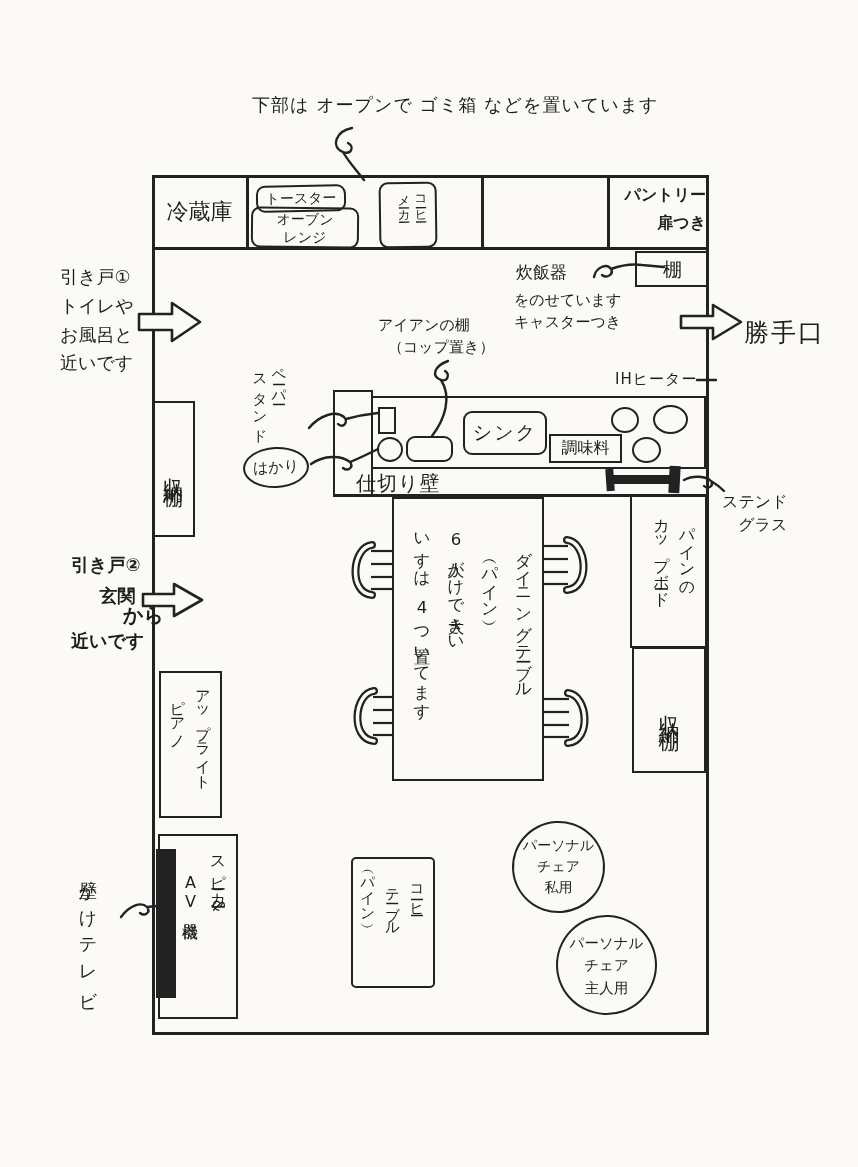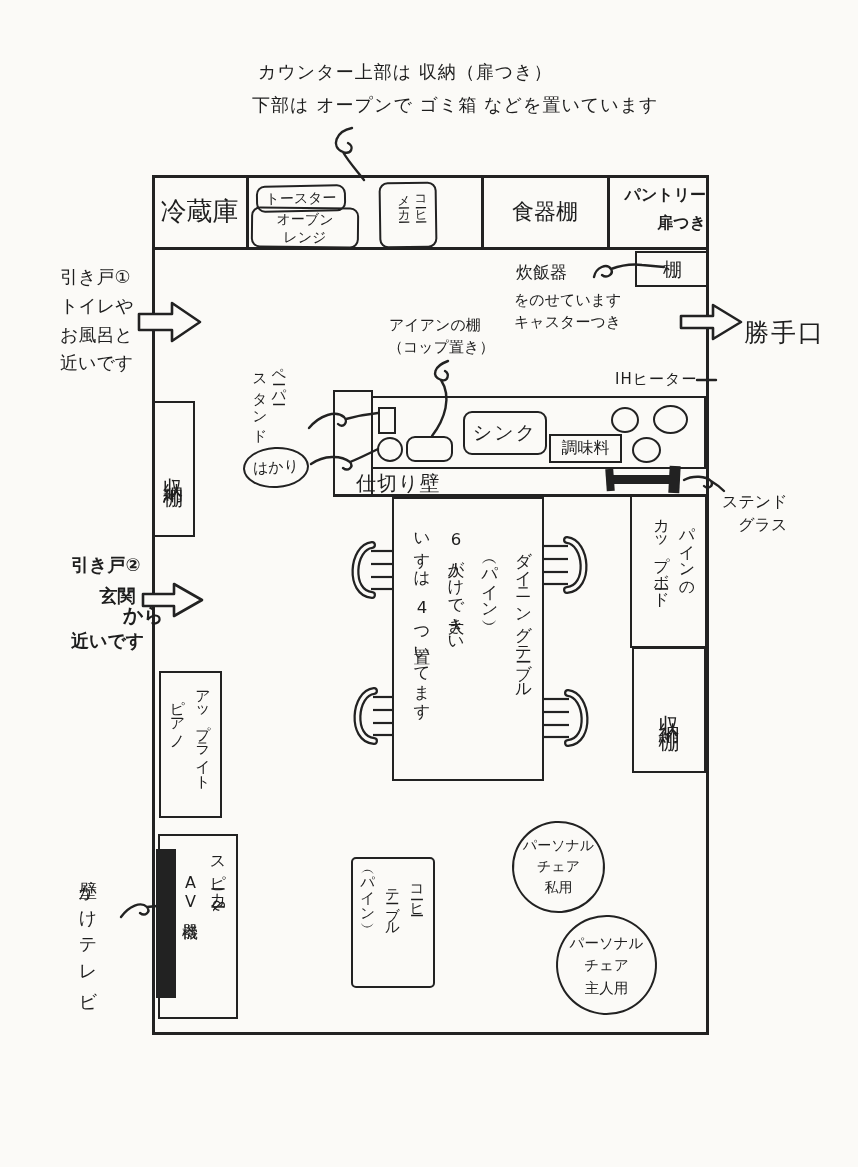--- a/index.html
+++ b/index.html
@@ -19,47 +19,43 @@
   .center { display:flex; align-items:center; justify-content:center; }
   svg.overlay { position:absolute; left:0; top:0; pointer-events:none; }
   .note { font-size:18px; letter-spacing:1px; }
   .oval { border:2.5px solid #222; border-radius:50%; position:absolute; box-sizing:border-box; }
 </style>
 </head>
 <body>
 
 <div id="canvas">
 
-  <div class="lbl note" style="left:258px; top:60px;">カウンター上部は 収納（扉つき）</div>
   <div class="lbl note" style="left:252px; top:93px;">下部は オープンで ゴミ箱 などを置いています</div>
 
   <div class="box" style="left:152px; top:175px; width:557px; height:860px; border-width:3px;"></div>
 
   <div class="line" style="left:152px; top:247px; width:557px; height:3px;"></div>
   <div class="line" style="left:246px; top:175px; width:2.5px; height:74px;"></div>
   <div class="line" style="left:481px; top:175px; width:2.5px; height:74px;"></div>
   <div class="line" style="left:607px; top:175px; width:2.5px; height:74px;"></div>
 
-  <div class="lbl center" style="left:152px; top:175px; width:95px; height:73px; font-size:26px;">
+  <div class="lbl center" style="left:152px; top:175px; width:95px; height:73px; font-size:22px;">
       <span>冷蔵庫</span>
     </div>
   <div class="box rbox center" style="left:256px; top:185px; width:90px; height:27px; transform:rotate(-1deg); font-size:14px;">
       <span>トースター</span>
     </div>
   <div class="box rbox" style="left:251px; top:207px; width:108px; height:41px; transform:rotate(0.6deg); font-size:14px; text-align:center; line-height:1.25; padding-top:2px;">
     <div>オーブン</div>
     <div>レンジ</div>
   </div>
   <div class="box rbox vtext" style="left:379px; top:182px; width:58px; height:66px; font-size:12.5px; padding:3px 6px 0 0; transform:rotate(-0.8deg);">
     <span>コーヒー</span>
     <span>メーカー</span>
   </div>
-  <div class="lbl center" style="left:482px; top:175px; width:126px; height:73px; font-size:22px;">
-      <span>食器棚</span>
-    </div>
   <div class="lbl" style="left:616px; top:181px; width:90px; text-align:right; font-size:16px; line-height:1.75;font-weight:bold;">
     <div>パントリー</div>
     <div style="padding-left:6px;">扉つき</div>
   </div>
 
   <div class="box" style="left:635px; top:251px; width:74px; height:36px;"></div>
   <div class="lbl" style="left:663px; top:257px; font-size:19px;">棚</div>
 
   <div class="lbl" style="left:516px; top:261px; font-size:17px;">炊飯器</div>
   <div class="lbl" style="left:514px; top:291px; font-size:15px;">をのせています</div>
@@ -67,21 +63,21 @@
 
   <div class="lbl" style="left:60px; top:263px; font-size:18px; line-height:1.6;">
     <div>引き戸①</div>
     <div>トイレや</div>
     <div>お風呂と</div>
     <div>近いです</div>
   </div>
 
   <div class="lbl" style="left:744px; top:303px; font-size:25px; letter-spacing:2px;margin-top:13px;">勝手口</div>
 
-  <div class="lbl" style="left:389px; top:316px; font-size:15px;font-family:Liberation Serif, serif;">アイアンの棚</div>
+  <div class="lbl" style="left:378px; top:316px; font-size:15px;font-family:Liberation Serif, serif;">アイアンの棚</div>
   <div class="lbl" style="left:388px; top:338px; font-size:15px;">（コップ置き）</div>
 
   <div class="lbl" style="left:615px; top:370px; font-size:15px; letter-spacing:1px;">IHヒーター</div>
 
   <div class="vtext" style="left:250px; top:358px; height:110px; font-size:14.5px; letter-spacing:2px;">
     <span>ペーパー</span>
     <span style="margin-top:6px;">スタンド</span>
   </div>
 
   <div class="oval center" style="left:243px; top:447px; width:66px; height:41px; font-size:15px; transform:rotate(-3deg);">

